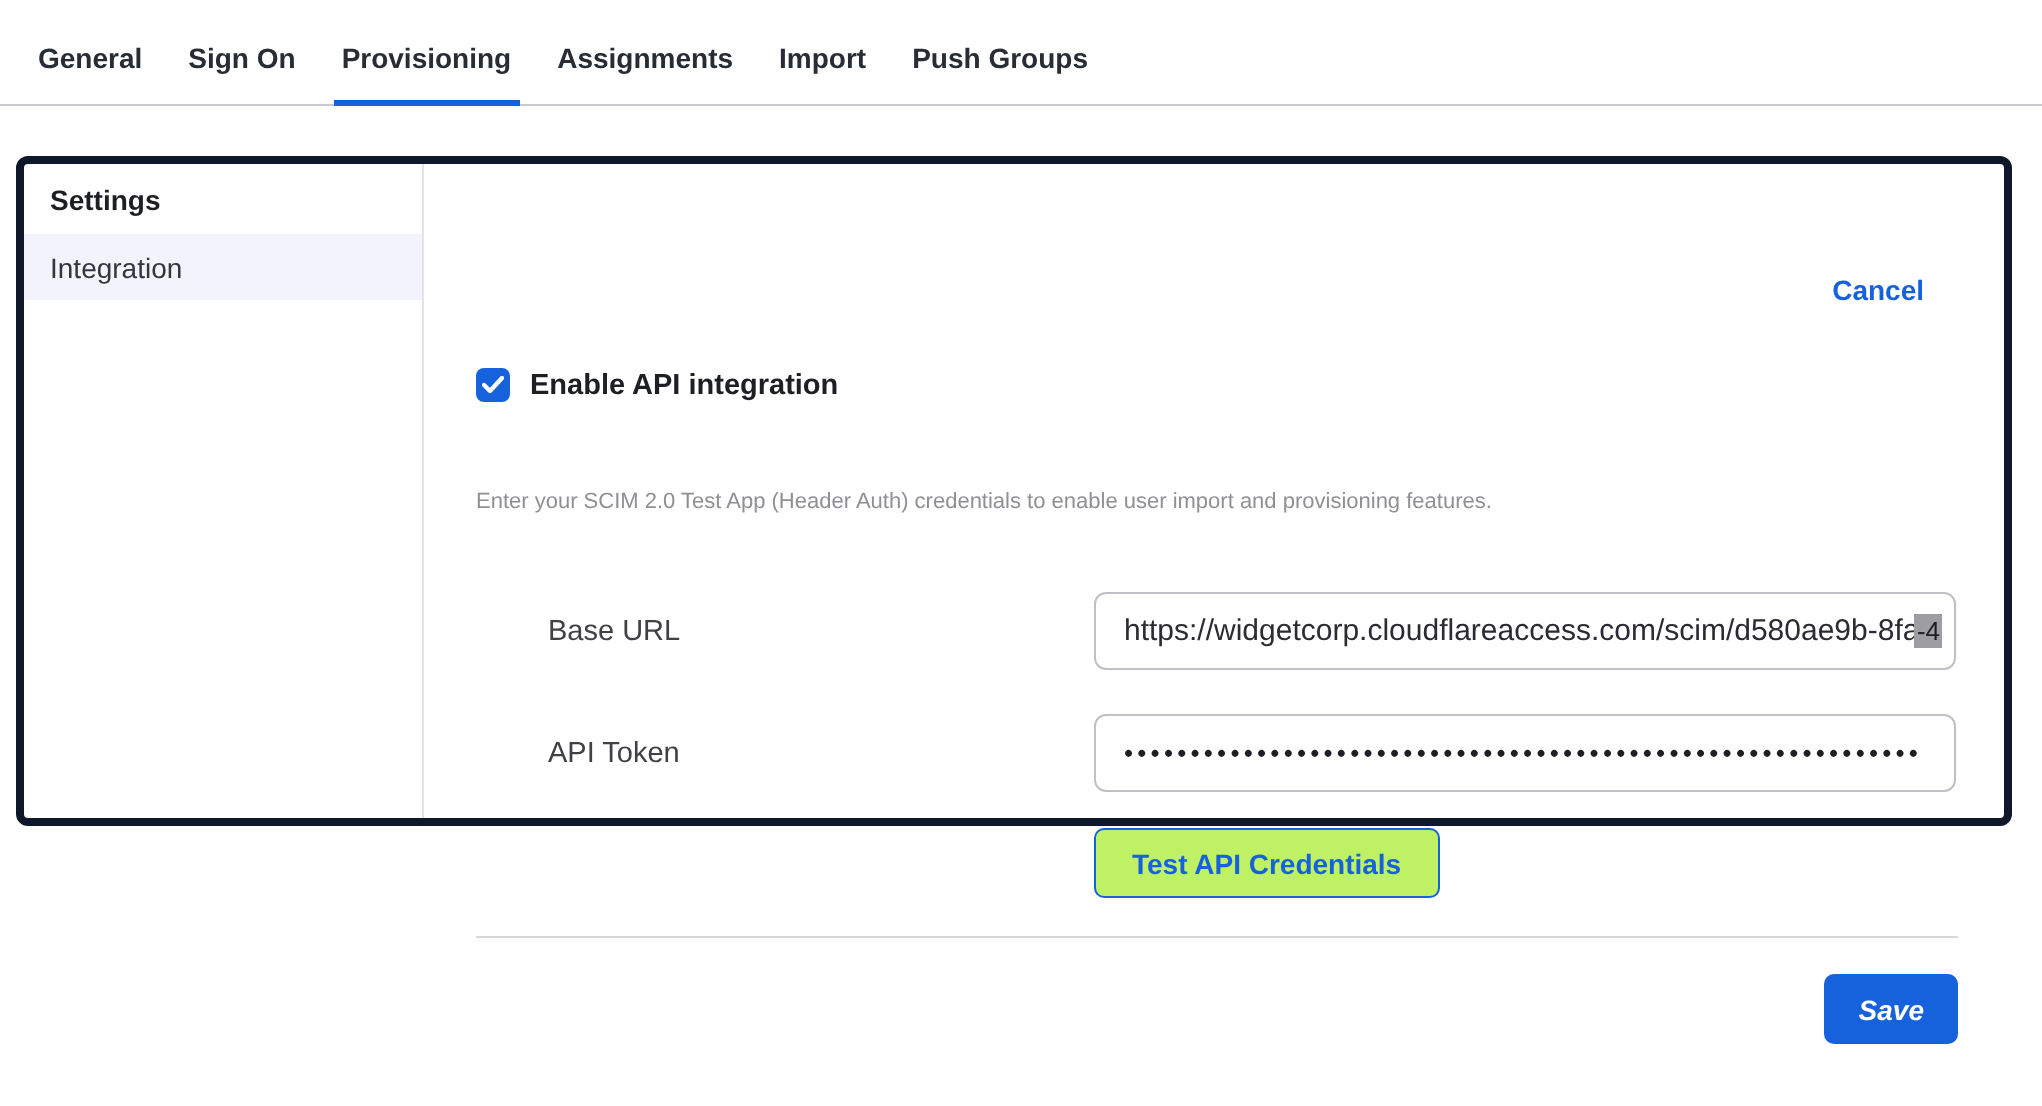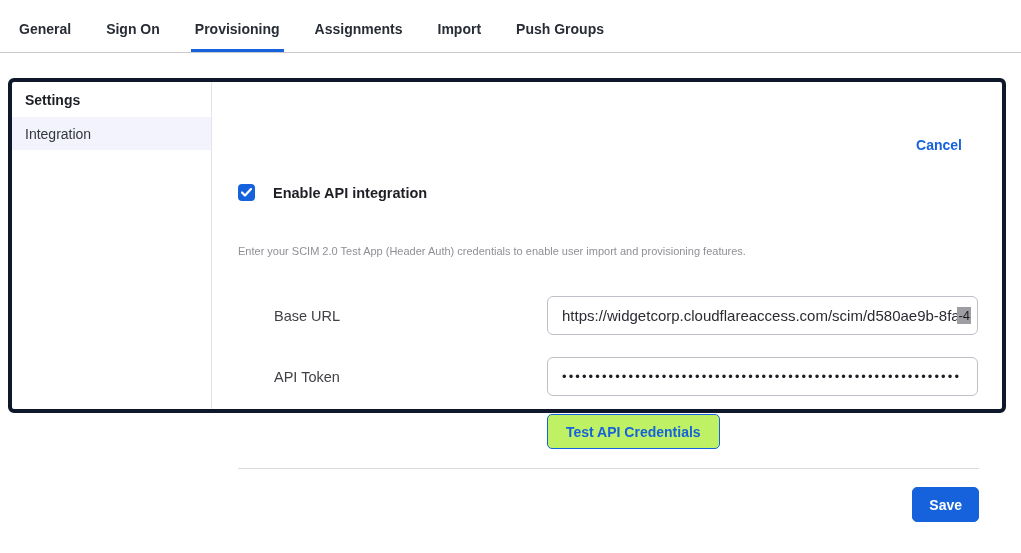--- a/index.html
+++ b/index.html
@@ -1,22 +1,22 @@
 <!DOCTYPE html>
 <html><head>
 <meta charset="utf-8">
 <style>
   * { margin: 0; padding: 0; box-sizing: border-box; }
   html, body { width: 1021px; height: 553px; background: #ffffff;
     font-family: "Liberation Sans", "DejaVu Sans", sans-serif; color: #272c35; overflow: hidden; }
 
   
   .tabbar { position: absolute; left: 0; top: 0; width: 1021px; height: 53px;
-    border-bottom: 1px solid #c9c9cf; display: flex; align-items: flex-end;
-    padding-left: 19px; gap: 35px; }
+    border-bottom: 1px solid #c9c9cf; display: flex; align-items: center;
+    padding-left: 19px; gap: 23px; }
   .tab { position: relative; height: 53px; display: flex; align-items: center;
     padding-top: 6px; font-size: 14px; font-weight: 700; color: #272c35;
     cursor: pointer; white-space: nowrap; }
   .tab.active::after { content: ""; position: absolute; left: -4px; right: -4px;
     bottom: 0; height: 3px; background: #1662dd; }
 
   
   .panel { position: absolute; left: 8px; top: 78px; width: 998px; height: 335px;
     background: #fff; border: 4px solid #0f172a; border-radius: 6px; }
 
@@ -29,21 +29,21 @@
     padding: 0 13px; font-size: 14px; color: #33363c; cursor: pointer; }
   .sidebar-item.selected { background: #f2f3fc; }
 
   
   .content { position: absolute; left: 201px; top: 0; right: 0; bottom: 0; }
 
   .cancel-link { position: absolute; top: 55px; right: 40px; font-size: 14px;
     font-weight: 700; color: #1662dd; cursor: pointer; }
 
   .checkbox-row { position: absolute; left: 25px; top: 102px; display: flex;
-    align-items: center; gap: 18px; text-align: center; }
+    align-items: center; gap: 10px; text-align: center; }
   .checkbox { width: 17px; height: 17px; border-radius: 4px; background: #1662dd;
     display: flex; align-items: center; justify-content: center; cursor: pointer; flex: none; }
   .checkbox svg { display: block; }
   .checkbox-label { font-size: 14.5px; font-weight: 700; color: #1d1f24; }
 
   .description { position: absolute; left: 25px; top: 163px; right: 24px;
     font-size: 11px; color: #8f8f96; white-space: nowrap; }
 
   .field-row { position: absolute; left: 25px; right: 24px; height: 39px; }
   .field-row.base-url { top: 214px; }
@@ -66,21 +66,21 @@
     display: inline-flex; align-items: center; cursor: pointer;
     font-family: inherit; }
 
   .footer-divider { position: absolute; left: 25px; right: 23px; top: 386px;
     height: 1px; background: #d8d8dd; }
 
   .save-btn { position: absolute; right: 23px; top: 405px; height: 35px;
     padding: 0 16px; background: #1662dd; border: 1px solid #1662dd;
     border-radius: 5px; color: #ffffff; font-size: 14px; font-weight: 700;
     display: inline-flex; align-items: center; cursor: pointer;
-    font-family: inherit; }
+    font-family: inherit; font-style: italic; }
 </style>
 </head>
 <body>
 
 <nav class="tabbar">
   <div class="tab">General</div>
   <div class="tab">Sign On</div>
   <div class="tab active">Provisioning</div>
   <div class="tab">Assignments</div>
   <div class="tab">Import</div>

